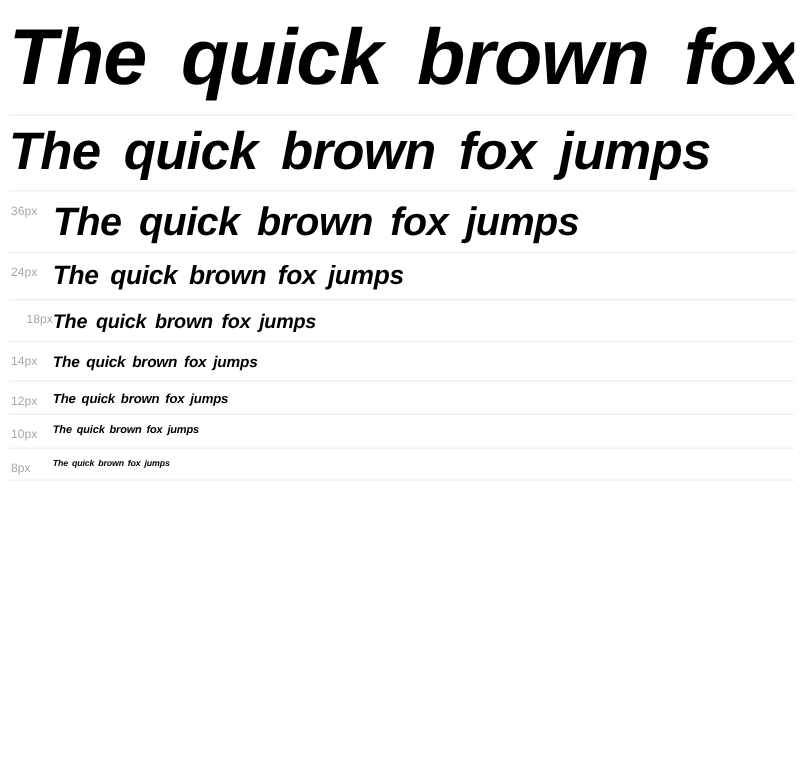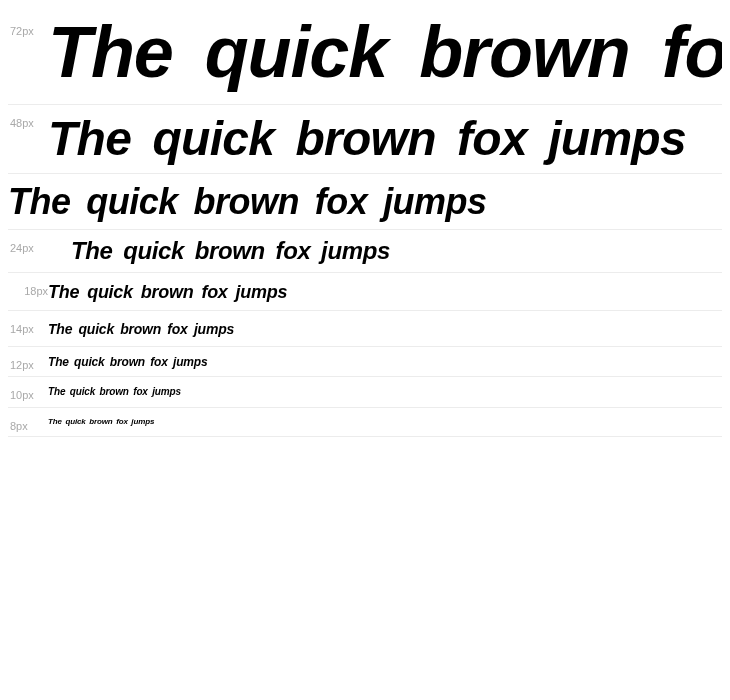--- a/index.html
+++ b/index.html
@@ -43,44 +43,43 @@
     font-weight: bold;
     font-style: italic;
     line-height: 1;
     word-spacing: 0.18em;
     letter-spacing: -0.015em;
   }
   
   .r0 { height: 105px; }
   .r1 { height: 69px; }
   .r2 { height: 56px; }
-  .r3 { height: 43px; gap: 23px; }
+  .r3 { height: 43px; }
   .r4 { height: 38px; text-align: right; }
   .r5 { height: 36px; }
   .r6 { height: 30px; }
   .r7 { height: 31px; }
   .r8 { height: 29px; }
   .r0 .size-label { padding-top: 25px; }
 </style>
 </head>
 <body>
 
 <div class="waterfall">
 
   <div class="specimen-row r0">
-    <div class="size-label">72px</div>
     <div class="preview-text" style="font-size: 72px;">The quick brown fox jumps</div>
   </div>
 
   <div class="specimen-row r1">
-    <div class="size-label">48px</div>
     <div class="preview-text" style="font-size: 48px;">The quick brown fox jumps</div>
   </div>
 
   <div class="specimen-row r2">
+    <div class="size-label">36px</div>
     <div class="preview-text" style="font-size: 36px;">The quick brown fox jumps</div>
   </div>
 
   <div class="specimen-row r3">
     <div class="size-label">24px</div>
     <div class="preview-text" style="font-size: 24px;">The quick brown fox jumps</div>
   </div>
 
   <div class="specimen-row r4">
     <div class="size-label">18px</div>

